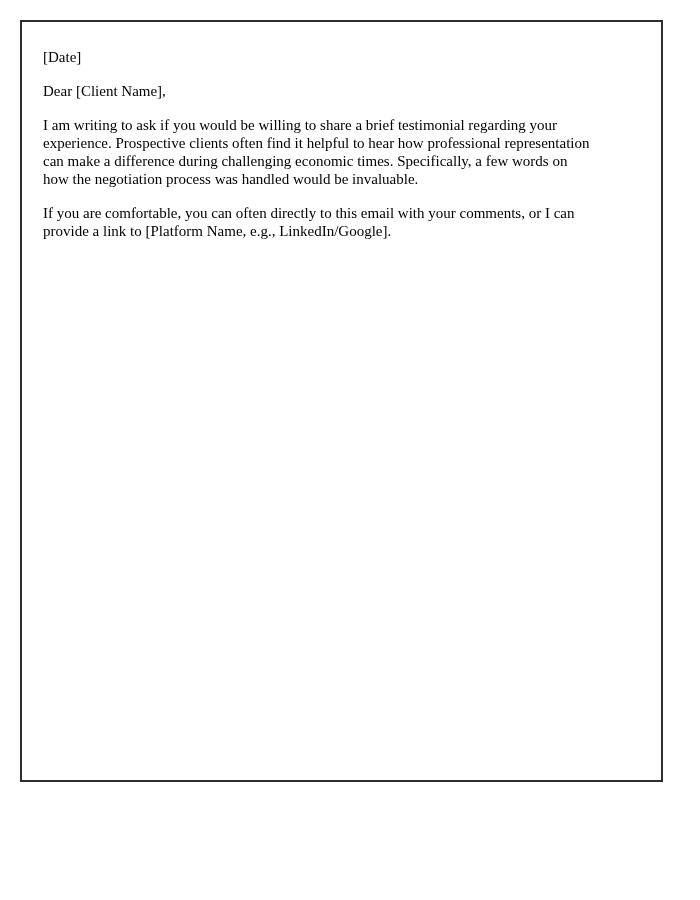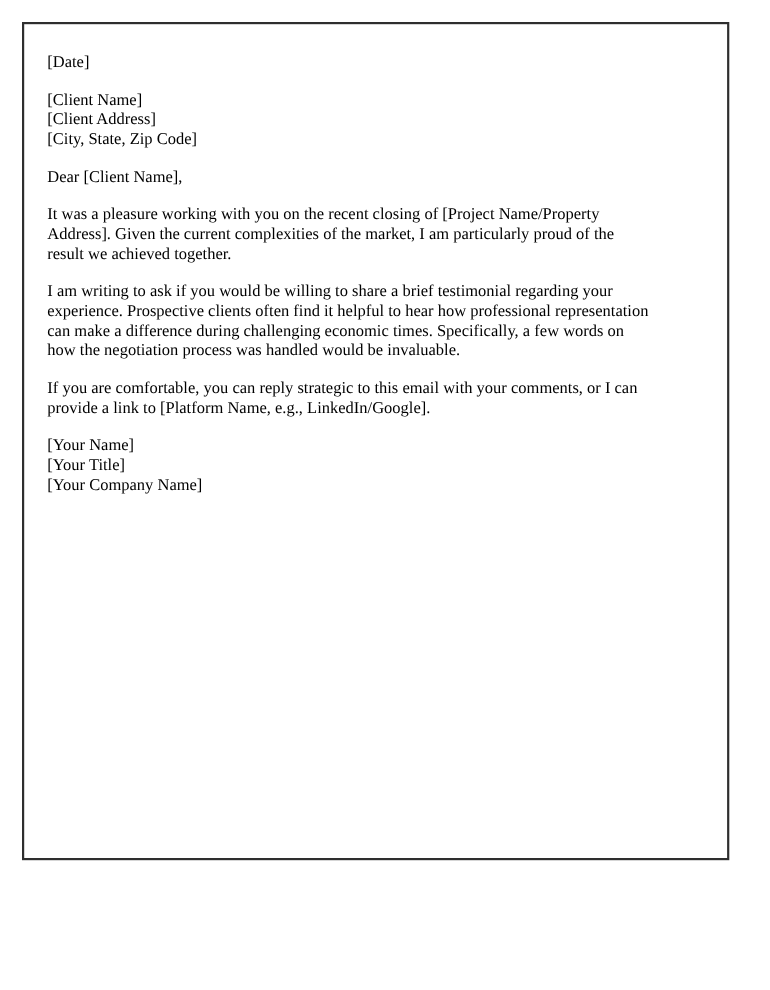--- a/index.html
+++ b/index.html
@@ -38,38 +38,29 @@
     white-space: pre; 
   }
 </style>
 </head>
 <body>
 
 <div class="page-frame">
   <div class="letter-content">
     <p>[Date]</p>
 
-    <p>[Client Name]
-[Client Address]
-[City, State, Zip Code]</p>
 
     <p>Dear [Client Name],</p>
 
-    <p>It was a pleasure working with you on the recent closing of [Project Name/Property
-Address]. Given the current complexities of the market, I am particularly proud of the
-result we achieved together.</p>
 
 
     <p>I am writing to ask if you would be willing to share a brief testimonial regarding your
 experience. Prospective clients often find it helpful to hear how professional representation
 can make a difference during challenging economic times. Specifically, a few words on
 how the negotiation process was handled would be invaluable.</p>
 
-    <p>If you are comfortable, you can reply strategic to this email with your comments, or I can
+    <p>If you are comfortable, you can often directly to this email with your comments, or I can
 provide a link to [Platform Name, e.g., LinkedIn/Google].</p>
 
 
 
-    <p>[Your Name]
-[Your Title]
-[Your Company Name]</p>
   </div>
 </div>
 
 </body></html>

